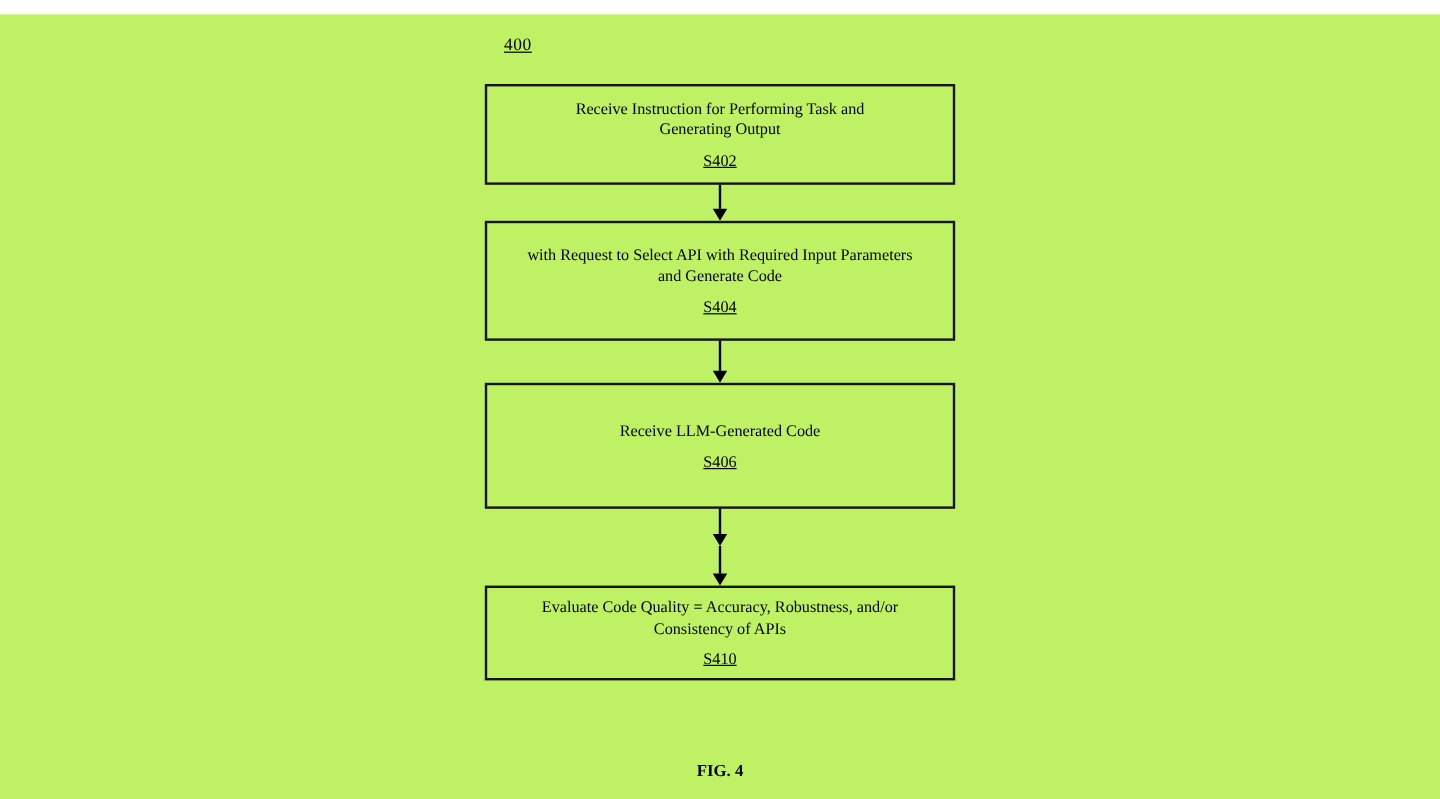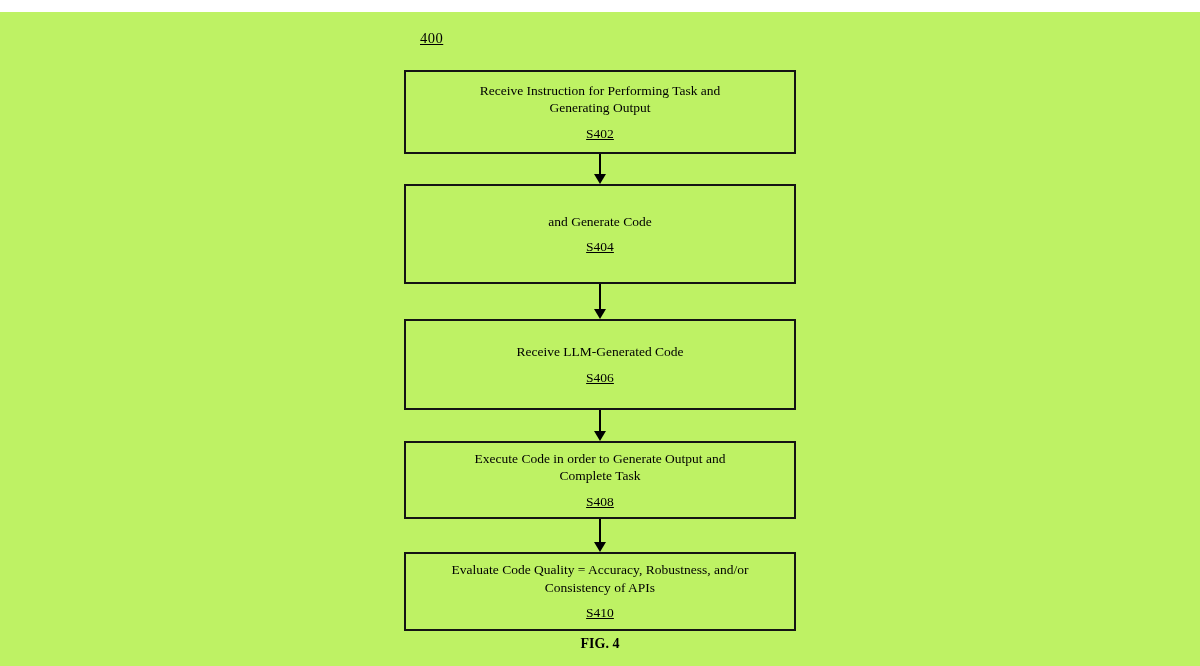--- a/index.html
+++ b/index.html
@@ -39,21 +39,21 @@
     flex-direction: column;
     align-items: center;
     justify-content: center;
     text-align: center;
     padding: 2px 22px;
     font-size: 13.5px;
     line-height: 17.5px;
   }
   .box-1 { height: 84px; }
   .box-2 { height: 100px; }
-  .box-3 { height: 91px; }
+  .box-3 { height: 105px; }
   .box-4 { height: 78px; }
   .box-5 { height: 79px; }
   .step-line { display: block; }
   .step-id {
     display: block;
     margin-top: 8px;
     text-decoration: underline;
   }
   .arrow {
     align-self: center;
@@ -102,44 +102,40 @@
       <span class="step-line">Generating Output</span>
       <span class="step-id">S402</span>
     </div>
 
     <div class="arrow arrow-1">
       <div class="arrow-line"></div>
       <div class="arrow-head"></div>
     </div>
 
     <div class="flow-box box-2">
+      <span class="step-line">with Request to Select API with Required Input Parameters</span>
       <span class="step-line">and Generate Code</span>
       <span class="step-id">S404</span>
     </div>
 
     <div class="arrow arrow-2">
       <div class="arrow-line"></div>
       <div class="arrow-head"></div>
     </div>
 
     <div class="flow-box box-3">
       <span class="step-line">Receive LLM-Generated Code</span>
       <span class="step-id">S406</span>
     </div>
 
     <div class="arrow arrow-3">
       <div class="arrow-line"></div>
       <div class="arrow-head"></div>
     </div>
 
-    <div class="flow-box box-4">
-      <span class="step-line">Execute Code in order to Generate Output and</span>
-      <span class="step-line">Complete Task</span>
-      <span class="step-id">S408</span>
-    </div>
 
     <div class="arrow arrow-4">
       <div class="arrow-line"></div>
       <div class="arrow-head"></div>
     </div>
 
     <div class="flow-box box-5">
       <span class="step-line">Evaluate Code Quality = Accuracy, Robustness, and/or</span>
       <span class="step-line">Consistency of APIs</span>
       <span class="step-id">S410</span>

